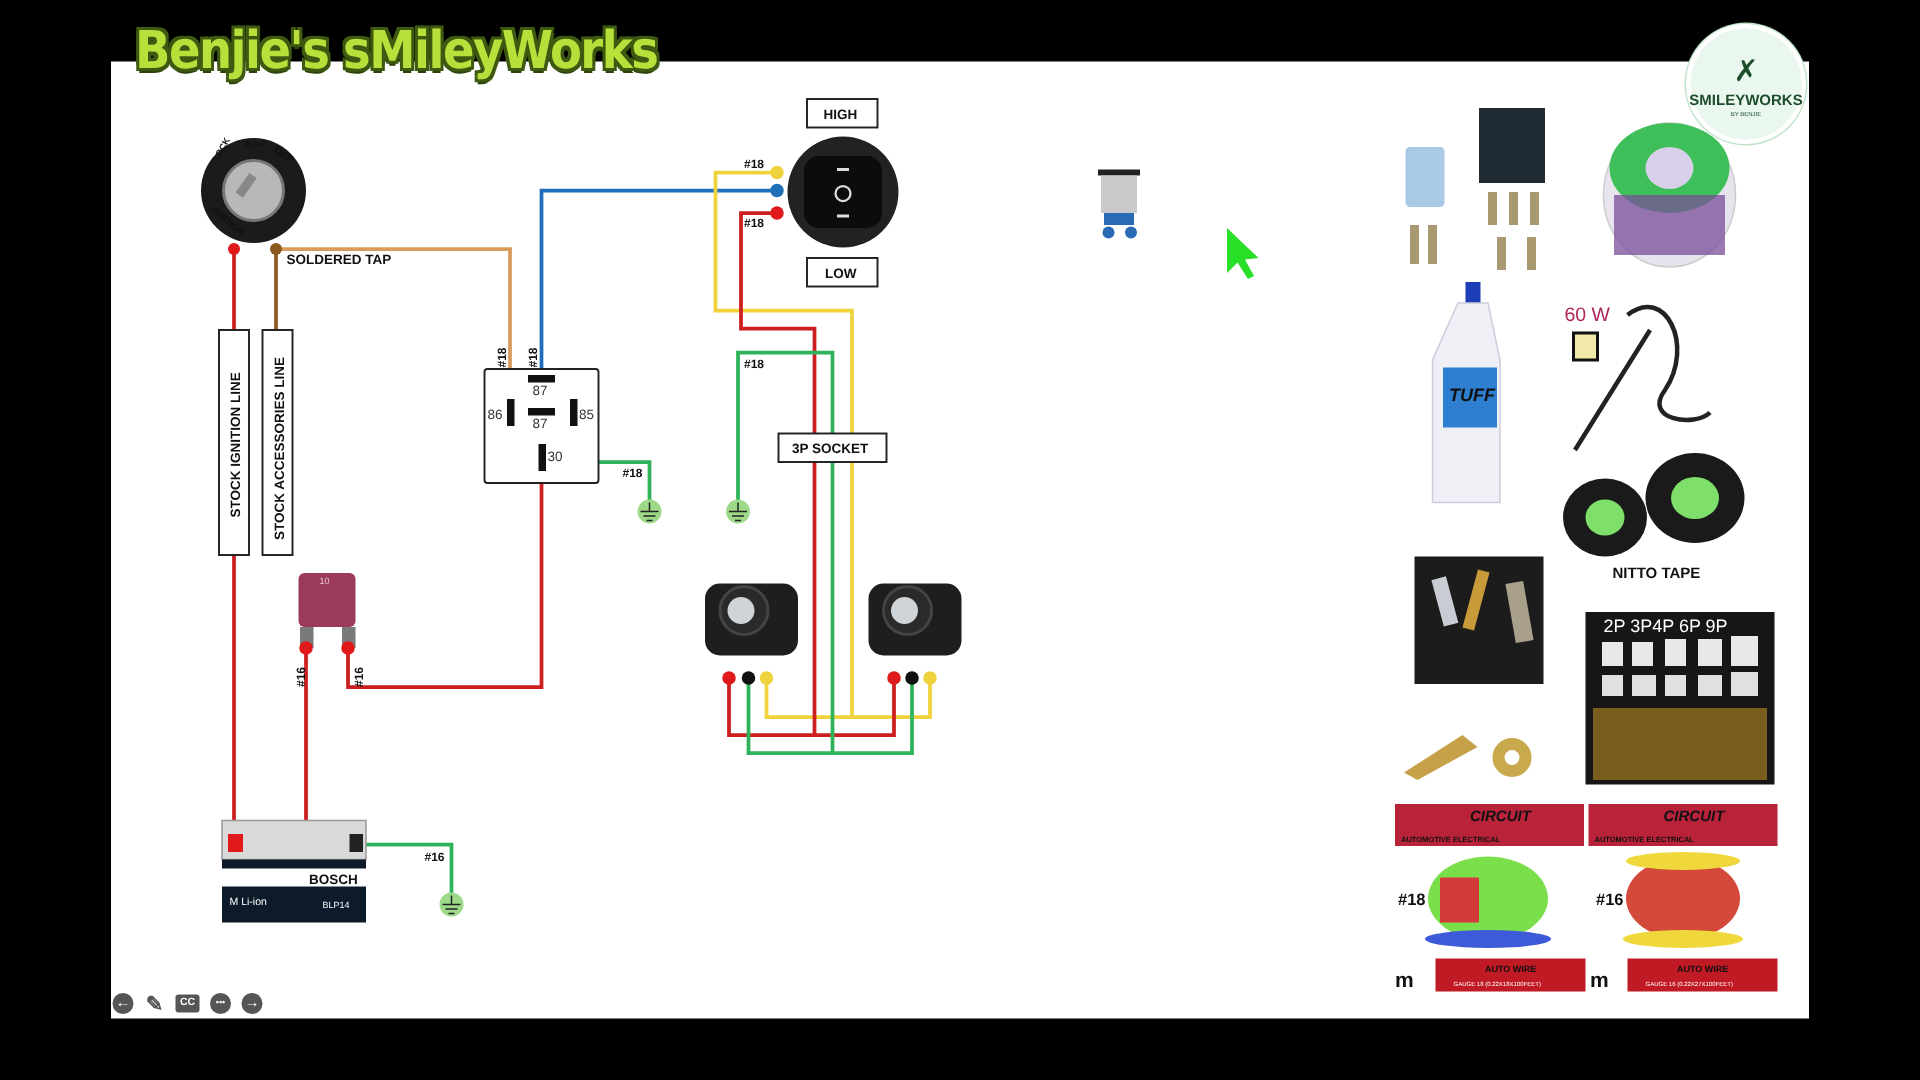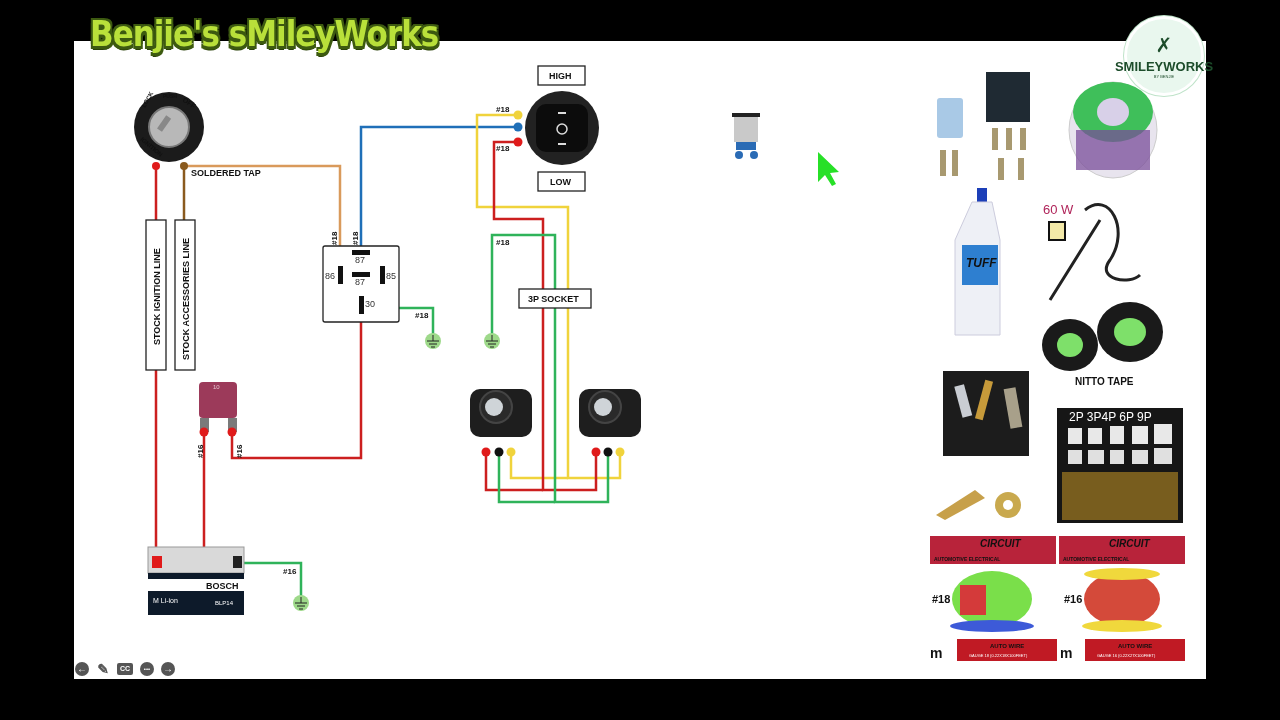--- a/index.html
+++ b/index.html
@@ -4,21 +4,21 @@
 <style>
   html,body{margin:0;padding:0;}
   body{width:1280px;height:720px;background:#000;position:relative;overflow:hidden;font-family:"Liberation Sans",sans-serif;}
   #slide{position:absolute;left:74px;top:41px;width:1132px;height:638px;background:#fff;}
   #channel-title{position:absolute;left:90px;top:14px;font-family:"DejaVu Sans",sans-serif;font-weight:bold;font-size:31px;color:#b9e03a;letter-spacing:-1px;
     text-shadow:-2px -2px 0 #3d5a10,2px -2px 0 #3d5a10,-2px 2px 0 #3d5a10,2px 2px 0 #3d5a10,0 3px 0 #2b420a;transform:scaleY(1.12);transform-origin:left top;}
   svg#diagram{position:absolute;left:0;top:0;}
   .lbl{font-family:"Liberation Sans",sans-serif;font-weight:bold;fill:#111;}
   .box{fill:#fff;stroke:#222;stroke-width:1.3;}
   .logo{position:absolute;left:1124px;top:16px;width:74px;height:74px;border-radius:50%;background:#e9f7ee;border:3px solid #fff;box-shadow:0 0 0 1px #bfe3c9;display:flex;flex-direction:column;align-items:center;justify-content:center;}
-  .logo .t{font-size:13px;font-weight:bold;color:#1d4d2b;margin-top:2px;}
+  .logo .t{font-size:10px;font-weight:bold;color:#1d4d2b;margin-top:2px;}
   .logo .s{font-size:4px;color:#1d4d2b;}
   .ctrls{position:absolute;left:75px;top:662px;display:flex;gap:7px;align-items:center;}
   .ctrl{width:14px;height:14px;border-radius:50%;background:#555;color:#fff;font-size:10px;line-height:14px;text-align:center;font-weight:bold;}
   .ctrl.pen{background:transparent;color:#555;font-size:14px;}
   .ctrl.cc{border-radius:2px;width:16px;height:12px;line-height:12px;font-size:7px;}
 </style>
 </head>
 <body>
 
 <div id="slide"></div>

